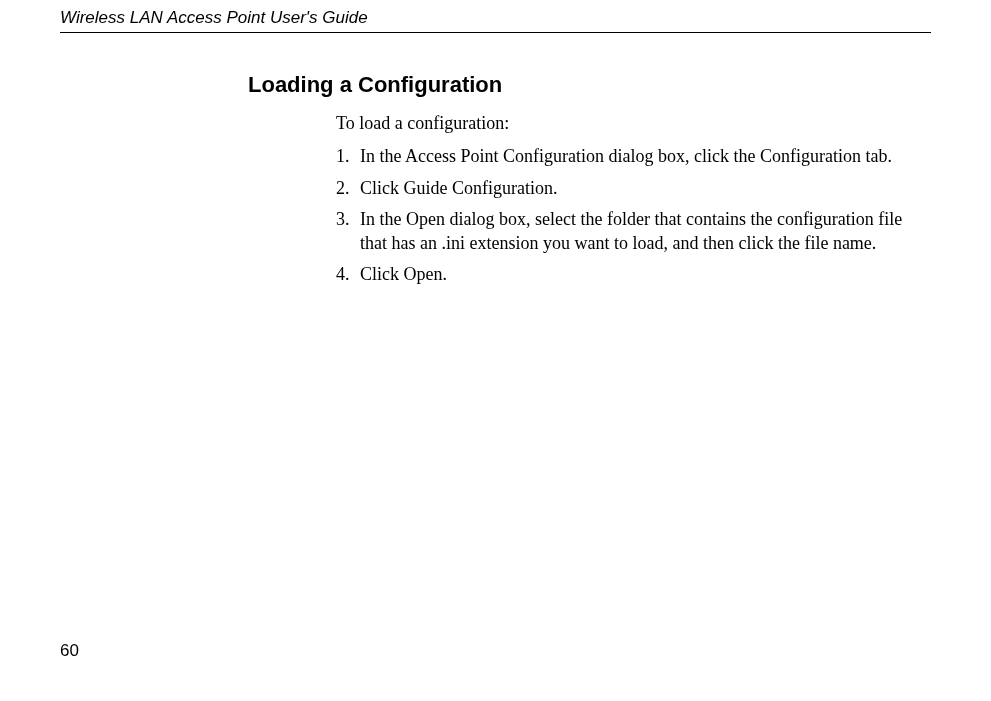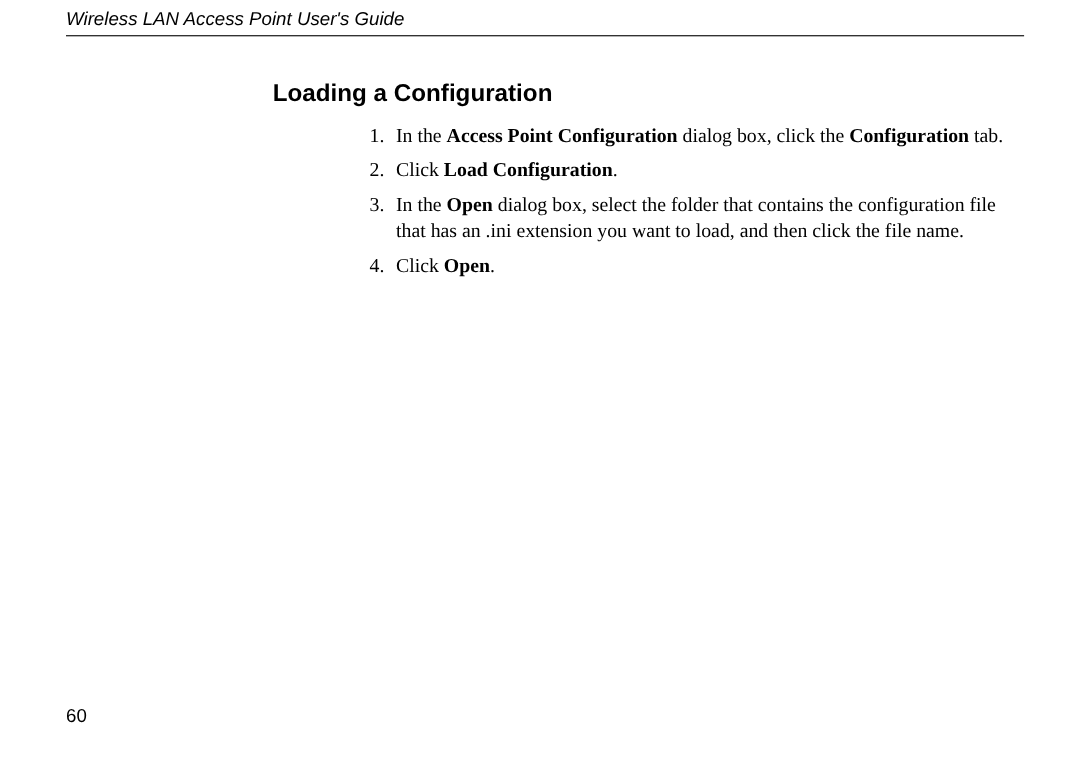--- a/index.html
+++ b/index.html
@@ -57,48 +57,49 @@
       display: flex;
     }
     .list-num {
       min-width: 20px;
       margin-right: 4px;
     }
     .list-text {
       flex: 1;
     }
     .bold {
-      font-weight: bold;
+      font-weight: normal;
     }
     .page-number {
       position: absolute;
       bottom: 40px;
       left: 60px;
       font-size: 17px;
       font-family: Arial, Helvetica, sans-serif;
     }
   </style>
 </head>
 <body>
 
 <div class="header-title">Wireless LAN Access Point User's Guide</div>
 <div class="header-line"></div>
 
 <div class="content">
   <div class="section-heading">Loading a Configuration</div>
   <div class="body-text">
+    <div class="para">To load a configuration:</div>
 
     <div class="list-item">
       <div class="list-num">1.</div>
       <div class="list-text">In the <span class="bold">Access Point Configuration</span> dialog box, click the <span class="bold">Configuration</span> tab.</div>
     </div>
 
     <div class="list-item">
       <div class="list-num">2.</div>
-      <div class="list-text">Click <span class="bold">Load Configuration</span>.</div>
+      <div class="list-text">Click <span class="bold">Guide Configuration</span>.</div>
     </div>
 
     <div class="list-item">
       <div class="list-num">3.</div>
       <div class="list-text">In the <span class="bold">Open</span> dialog box, select the folder that contains the configuration file that has an .ini extension you want to load, and then click the file name.</div>
     </div>
 
     <div class="list-item">
       <div class="list-num">4.</div>
       <div class="list-text">Click <span class="bold">Open</span>.</div>

